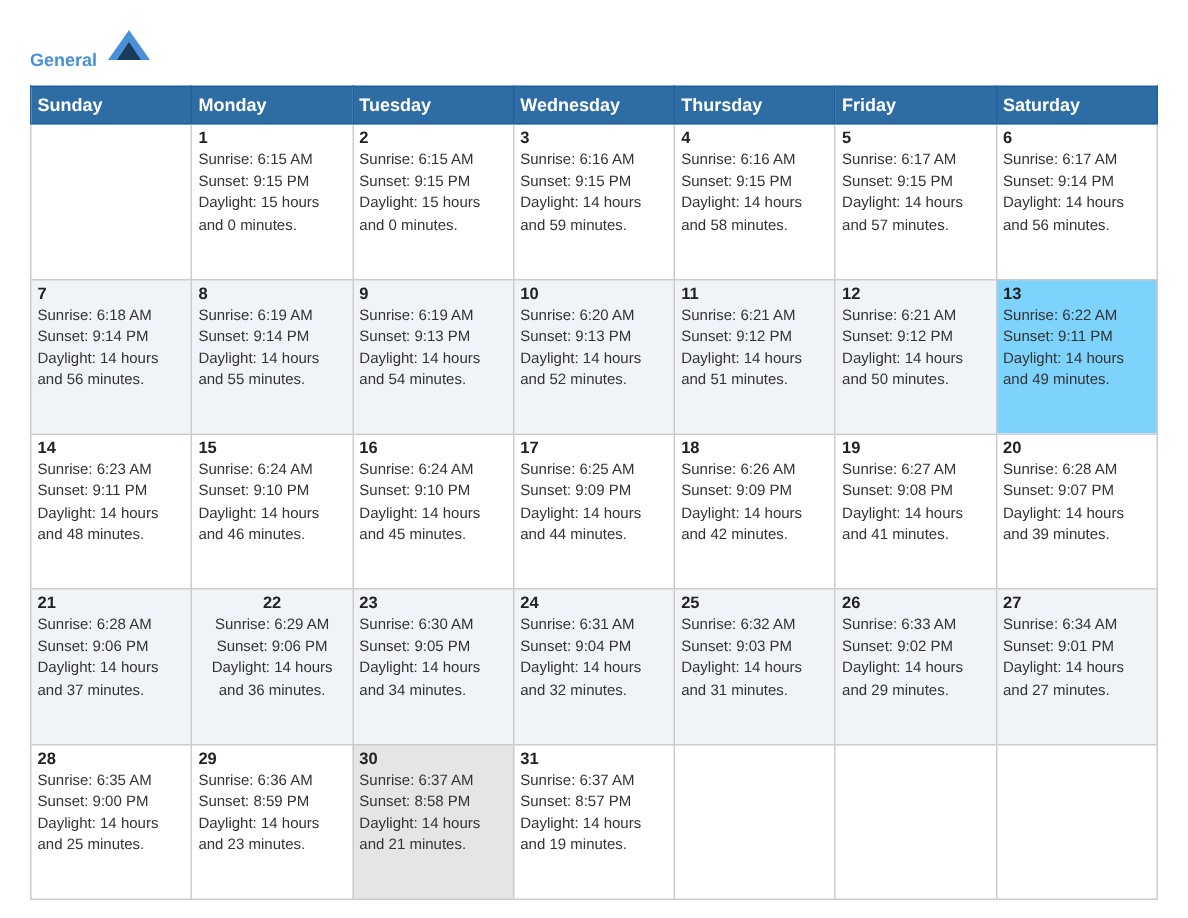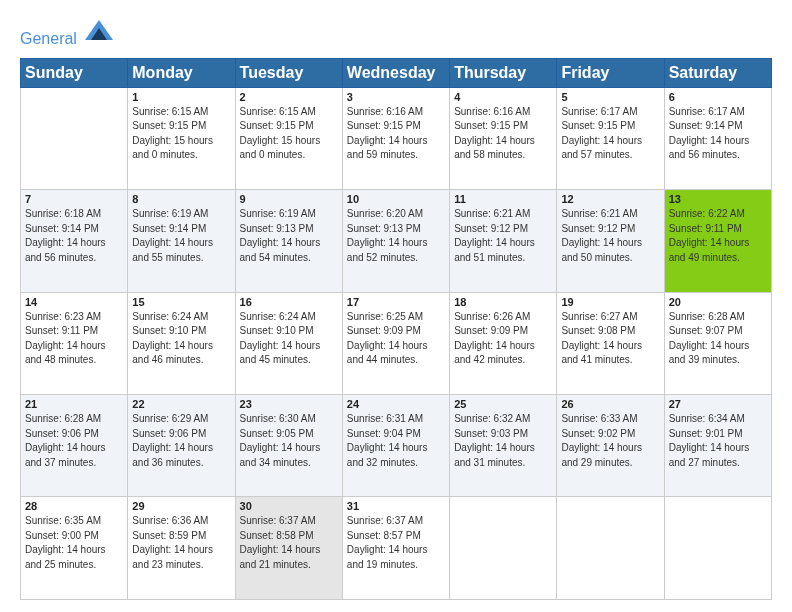--- a/index.html
+++ b/index.html
@@ -21,22 +21,22 @@
       display: flex;
       justify-content: space-between;
       align-items: flex-start;
       margin-bottom: 10px;
     }
     .logo {
       display: flex;
       align-items: center;
     }
     .logo-text {
-      font-size: 16px;
-      font-weight: normal;
+      font-size: 12px;
+      font-weight: bold;
       color: #1a3a5c;
       line-height: 1.1;
       text-align: right;
     }
     .logo-text span {
       color: #4a90d9;
     }
     .logo-icon {
       width: 28px;
       height: 28px;
@@ -59,21 +59,21 @@
     .calendar {
       flex: 1;
       border: 1px solid #ccc;
       border-collapse: collapse;
       width: 100%;
       table-layout: fixed;
     }
     .calendar th {
       background-color: #2e6da4;
       color: #fff;
-      font-size: 16px;
+      font-size: 12px;
       font-weight: bold;
       padding: 5px 4px;
       text-align: left;
       border: 1px solid #2060a0;
     }
     .calendar td {
       vertical-align: top;
       border: 1px solid #ccc;
       padding: 3px 4px;
       font-size: 9.5px;
@@ -182,21 +182,21 @@
             <div class="day-info">Sunrise: 6:20 AM<br>Sunset: 9:13 PM<br>Daylight: 14 hours<br>and 52 minutes.</div>
           </td>
           <td style="background: rgb(240, 244, 248);">
             <span class="day-num">11</span>
             <div class="day-info">Sunrise: 6:21 AM<br>Sunset: 9:12 PM<br>Daylight: 14 hours<br>and 51 minutes.</div>
           </td>
           <td style="background: rgb(240, 244, 248);">
             <span class="day-num">12</span>
             <div class="day-info">Sunrise: 6:21 AM<br>Sunset: 9:12 PM<br>Daylight: 14 hours<br>and 50 minutes.</div>
           </td>
-          <td style="background: #84cc16;">
+          <td style="background: #7dd3fc;">
             <span class="day-num">13</span>
             <div class="day-info">Sunrise: 6:22 AM<br>Sunset: 9:11 PM<br>Daylight: 14 hours<br>and 49 minutes.</div>
           </td>
         </tr>
         <tr>
           <td style="background: rgb(255, 255, 255);">
             <span class="day-num">14</span>
             <div class="day-info">Sunrise: 6:23 AM<br>Sunset: 9:11 PM<br>Daylight: 14 hours<br>and 48 minutes.</div>
           </td>
           <td style="background: rgb(255, 255, 255);">
@@ -222,21 +222,21 @@
           <td style="background: rgb(255, 255, 255);">
             <span class="day-num">20</span>
             <div class="day-info">Sunrise: 6:28 AM<br>Sunset: 9:07 PM<br>Daylight: 14 hours<br>and 39 minutes.</div>
           </td>
         </tr>
         <tr>
           <td style="background: rgb(240, 244, 248);">
             <span class="day-num">21</span>
             <div class="day-info">Sunrise: 6:28 AM<br>Sunset: 9:06 PM<br>Daylight: 14 hours<br>and 37 minutes.</div>
           </td>
-          <td style="background: rgb(240, 244, 248);">
+          <td style="background: rgb(240, 244, 248); text-align: center;">
             <span class="day-num">22</span>
             <div class="day-info">Sunrise: 6:29 AM<br>Sunset: 9:06 PM<br>Daylight: 14 hours<br>and 36 minutes.</div>
           </td>
           <td style="background: rgb(240, 244, 248);">
             <span class="day-num">23</span>
             <div class="day-info">Sunrise: 6:30 AM<br>Sunset: 9:05 PM<br>Daylight: 14 hours<br>and 34 minutes.</div>
           </td>
           <td style="background: rgb(240, 244, 248);">
             <span class="day-num">24</span>
             <div class="day-info">Sunrise: 6:31 AM<br>Sunset: 9:04 PM<br>Daylight: 14 hours<br>and 32 minutes.</div>

